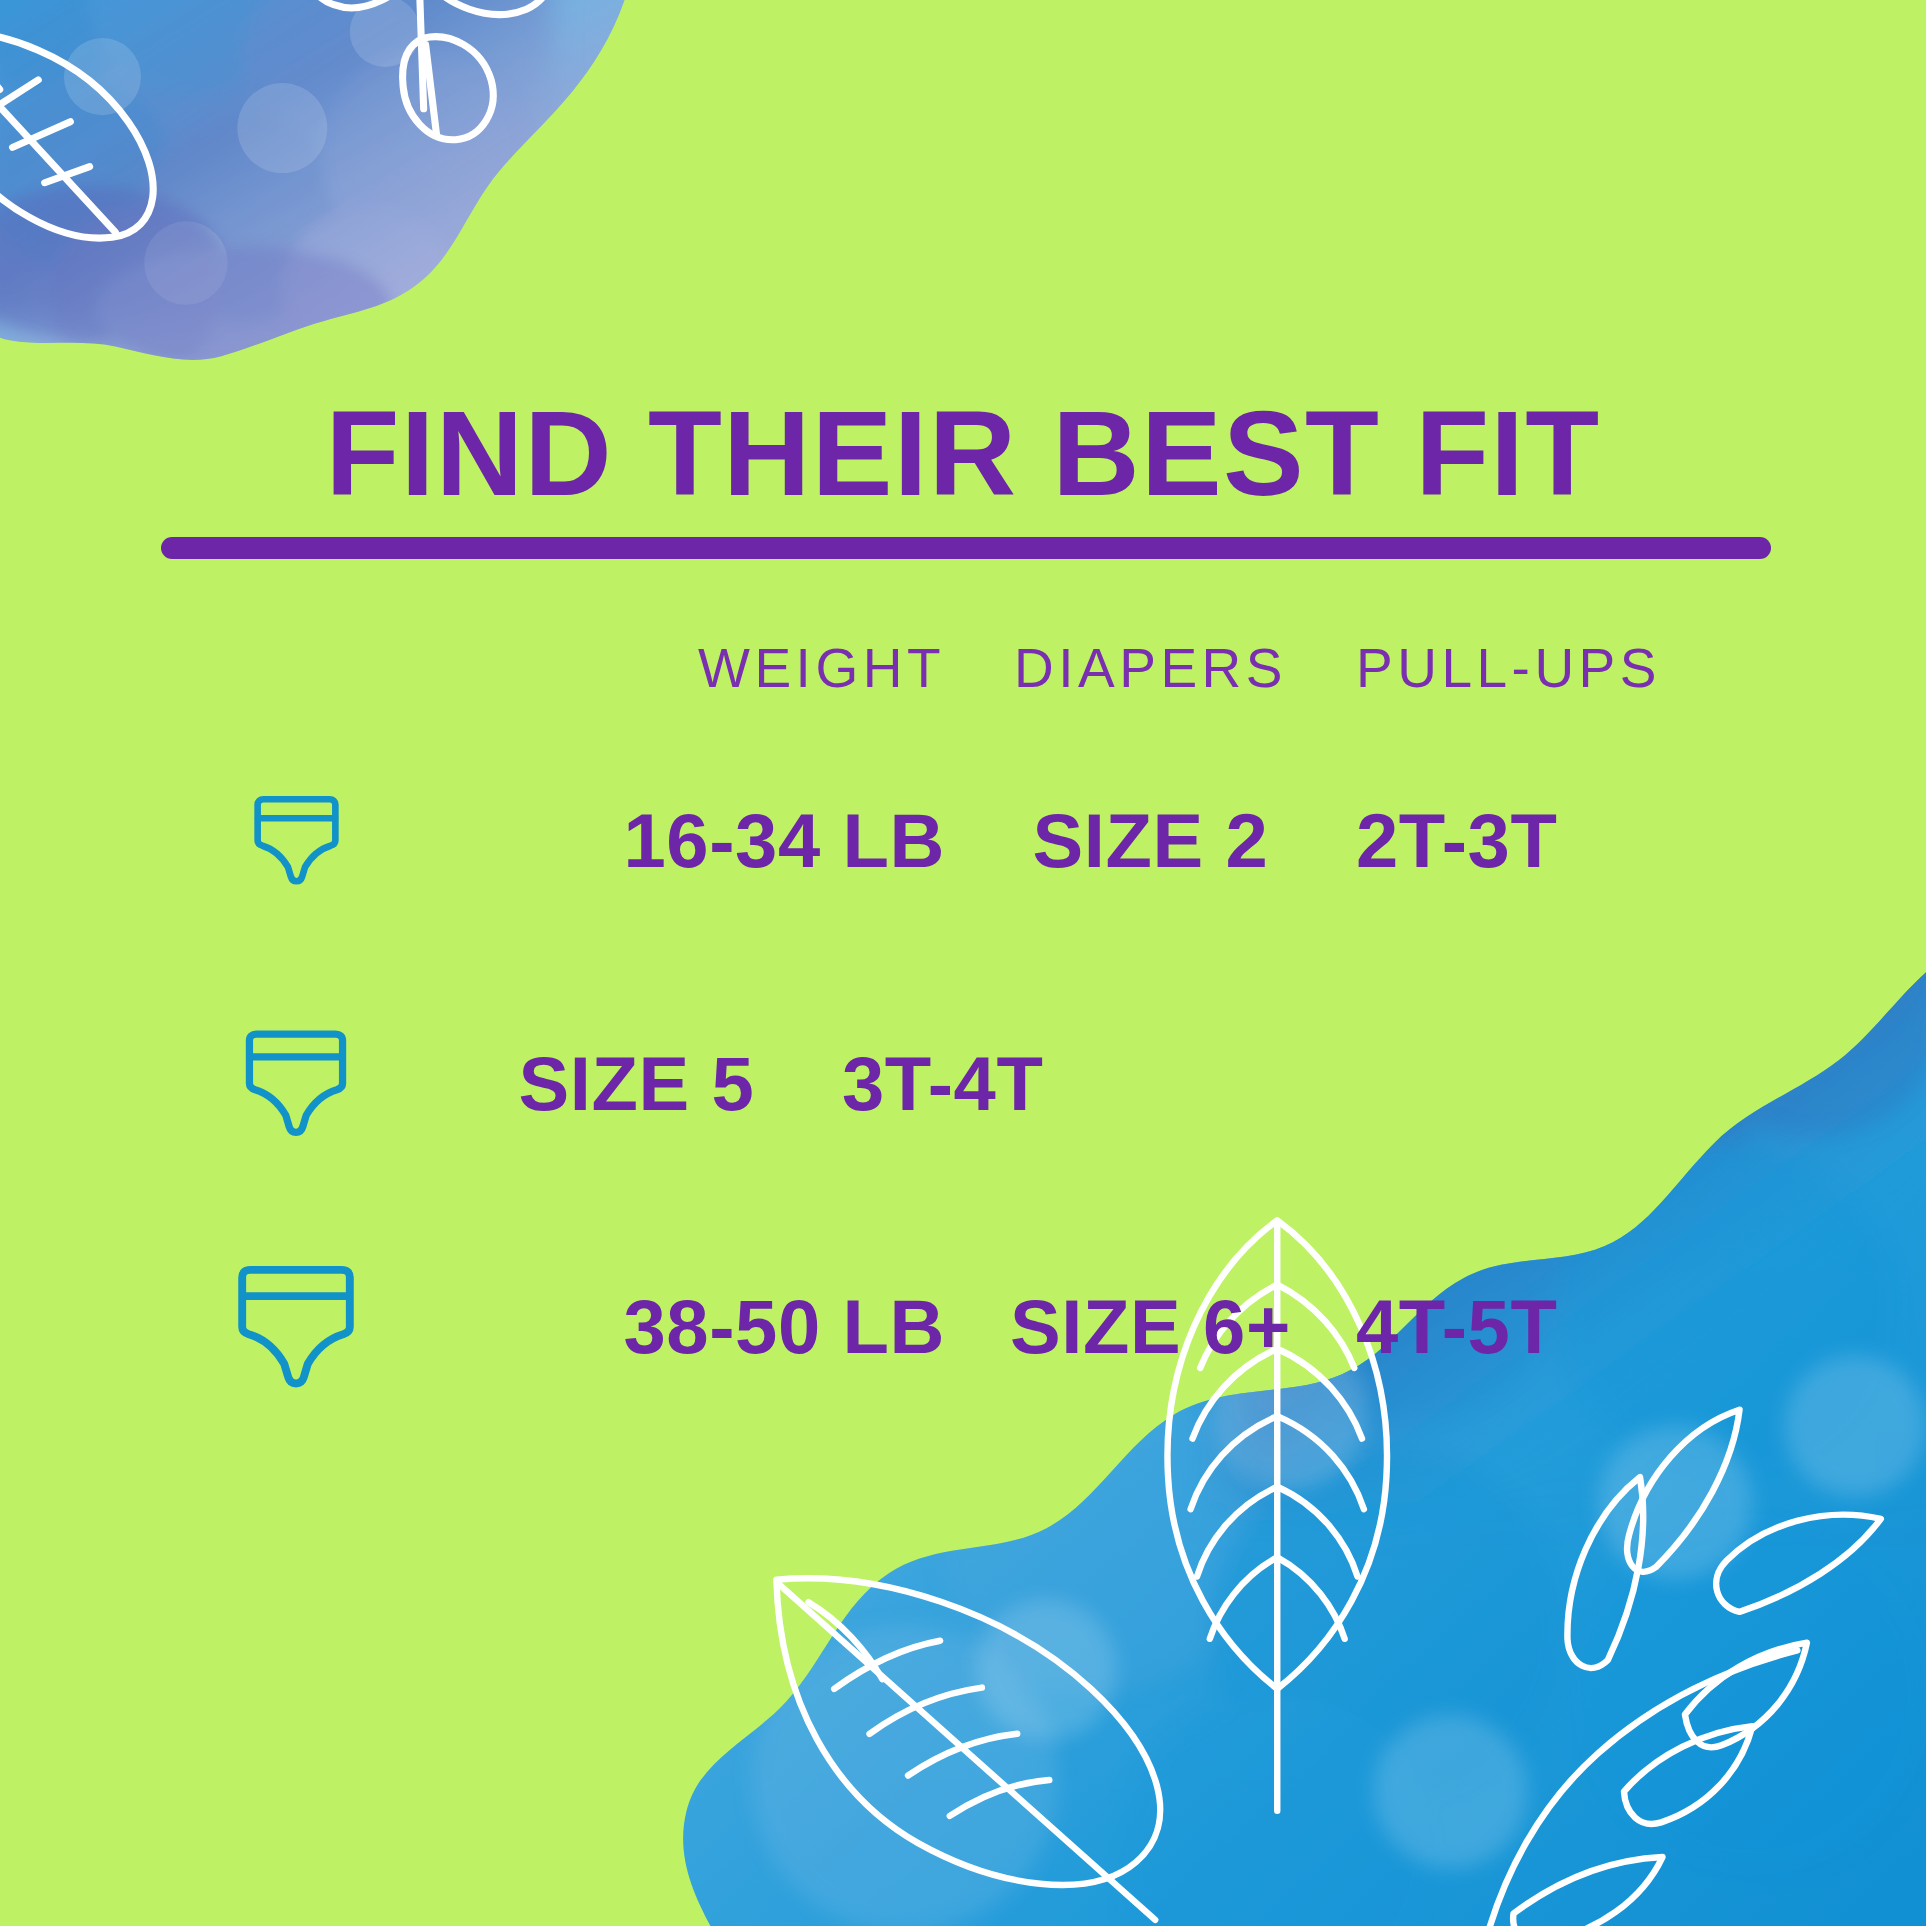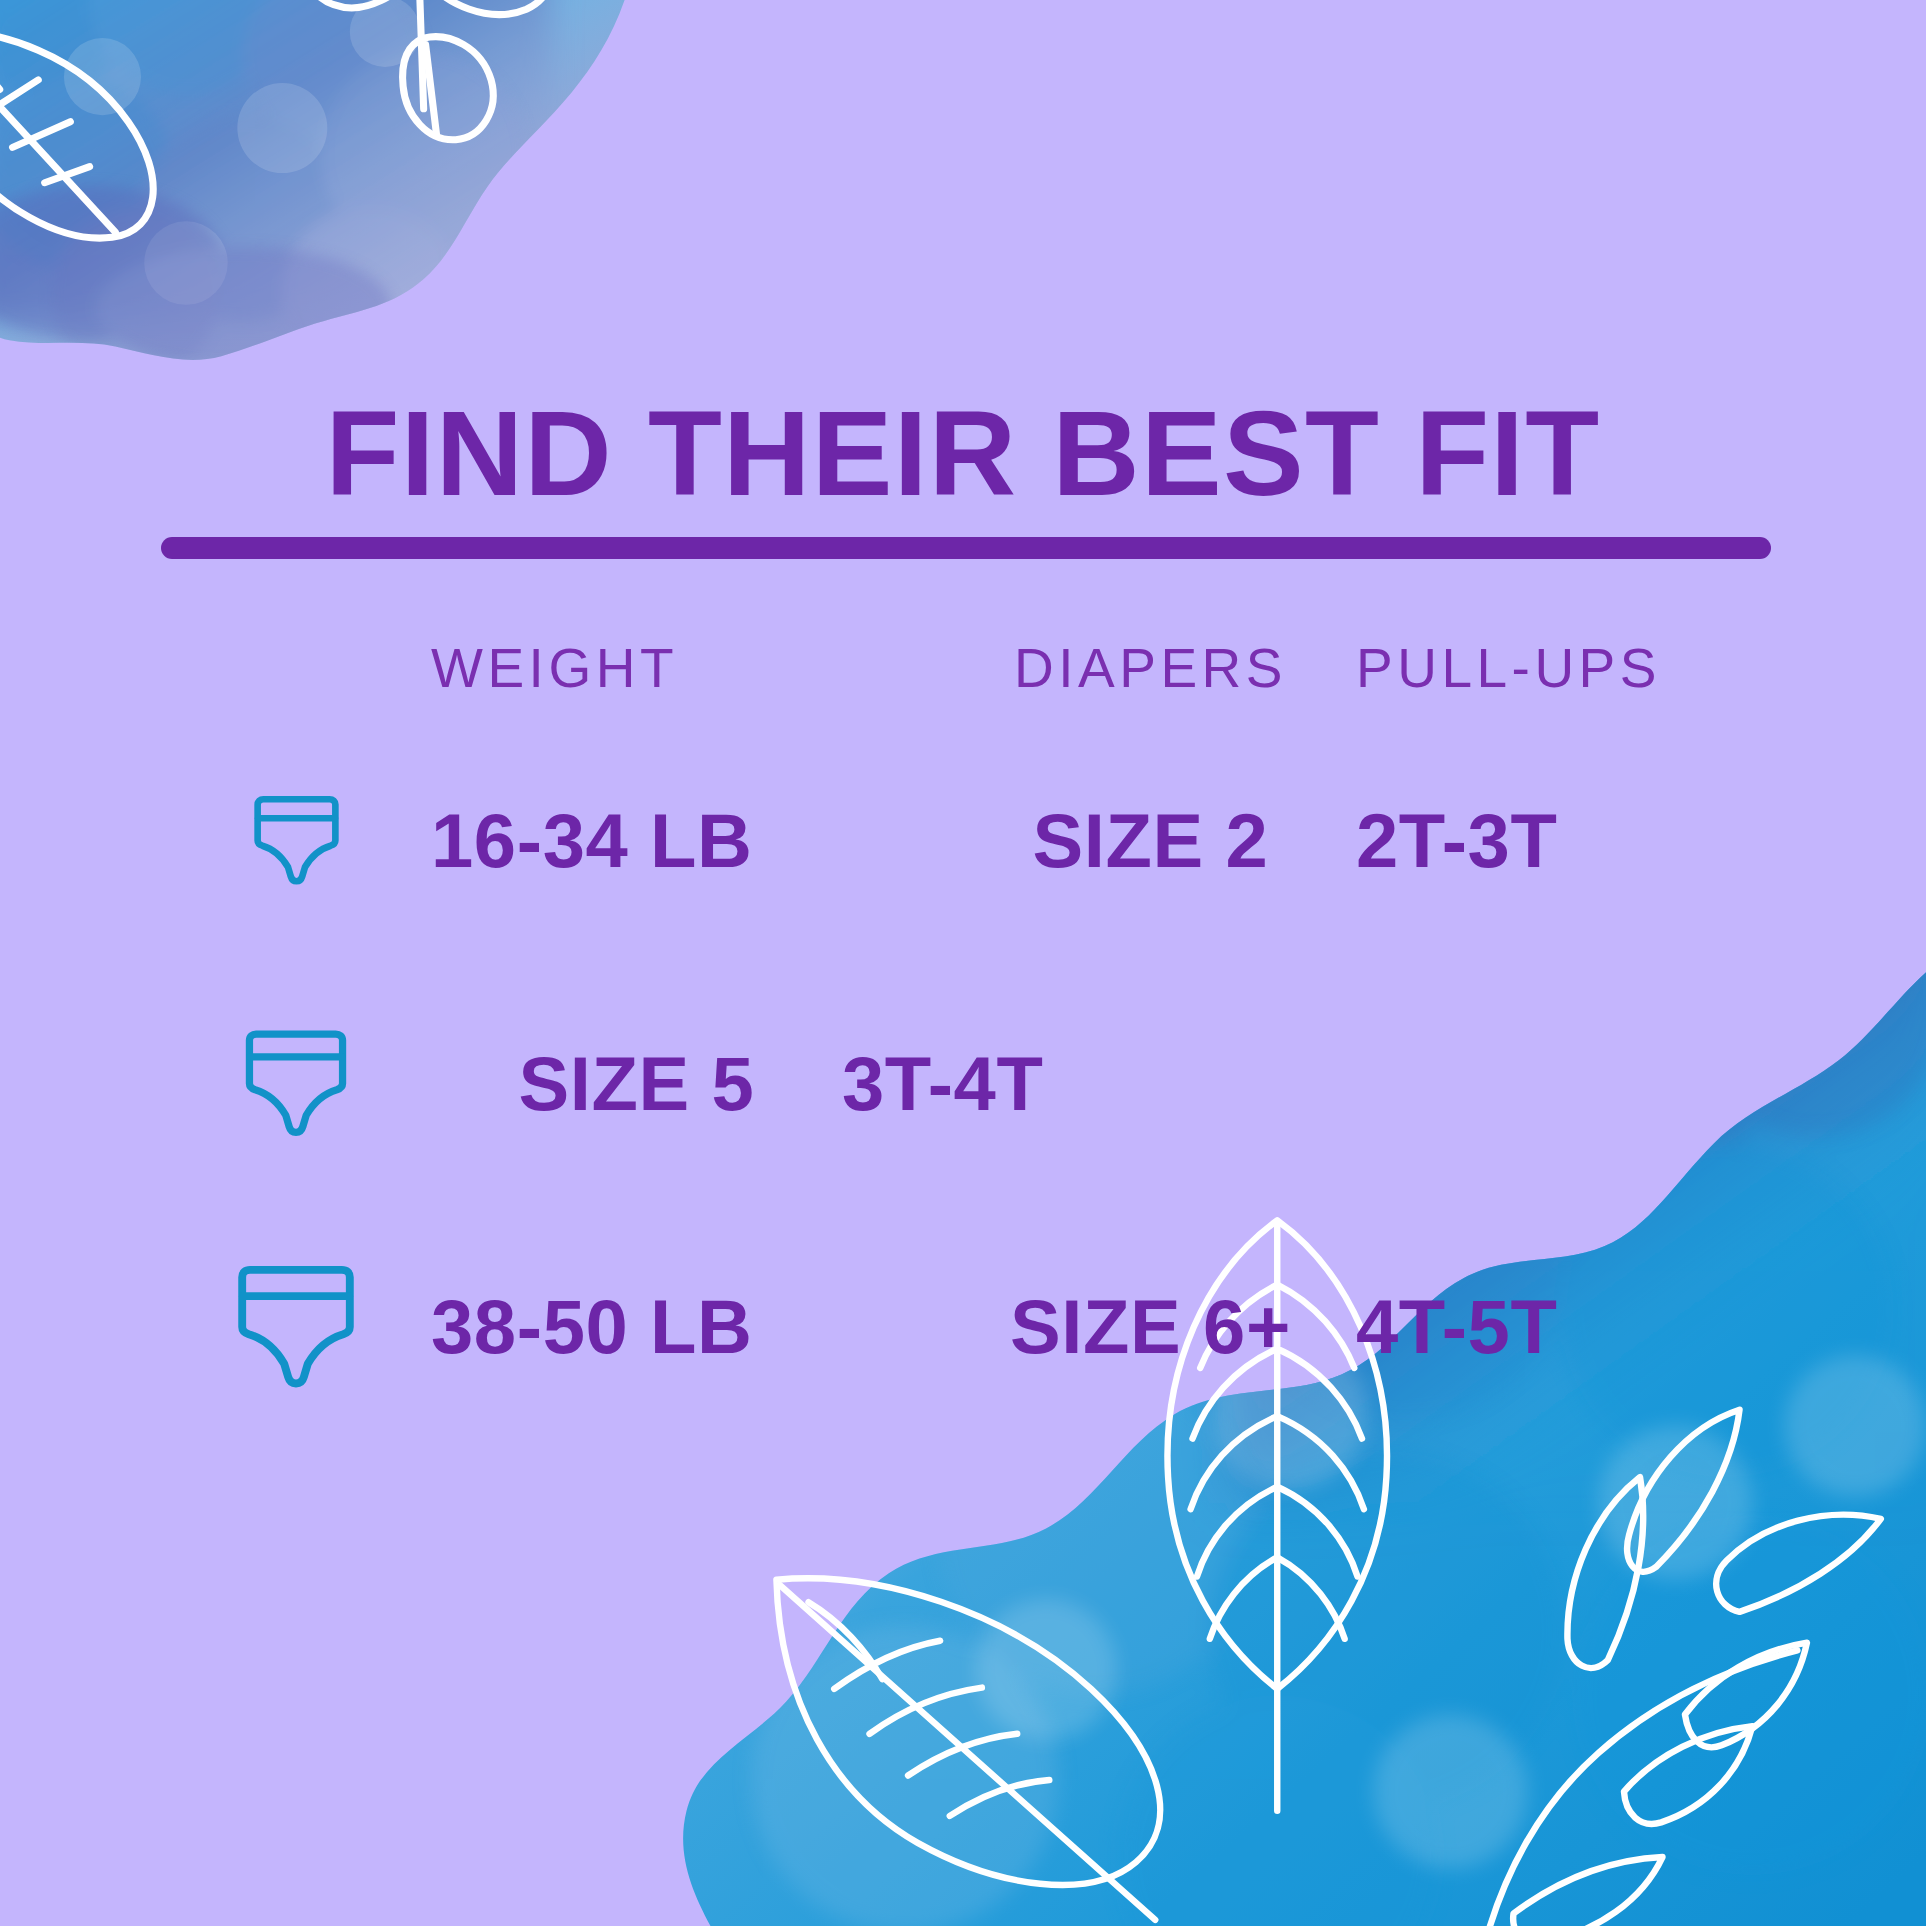--- a/index.html
+++ b/index.html
@@ -8,21 +8,21 @@
   body {
     background:#ffffff;
     font-family:"Liberation Sans", sans-serif;
     overflow:hidden;
     position:relative;
   }
   #stage {
     position:relative;
     width:1926px;
     height:1926px;
-    background:#c4b5fd;
+    background:#bef264;
     overflow:hidden;
   }
 
   
   .deco {
     position:absolute;
     pointer-events:none;
   }
   #deco-top-left {
     left:-26px; top:-39px;
@@ -61,21 +61,21 @@
   #fit-table {
     position:absolute;
     left:161px; top:616px;
     width:1612px;
   }
   .row {
     display:flex;
     align-items:center;
   }
   .col-icon   { width:270px; flex:0 0 270px; display:flex; justify-content:center; }
-  .col-weight { width:514px; flex:0 0 514px; text-align:left; }
+  .col-weight { width:514px; flex:0 0 514px; text-align:right; }
   .col-diaper { width:411px; flex:0 0 411px; text-align:center; }
   .col-pull   { width:417px; flex:0 0 417px; text-align:left; }
 
   #header-row { height:103px; }
   #header-row .hdr {
     font-size:55px;
     font-weight:300;
     letter-spacing:4.5px;
     color:#7a2fb0;
     white-space:nowrap;

